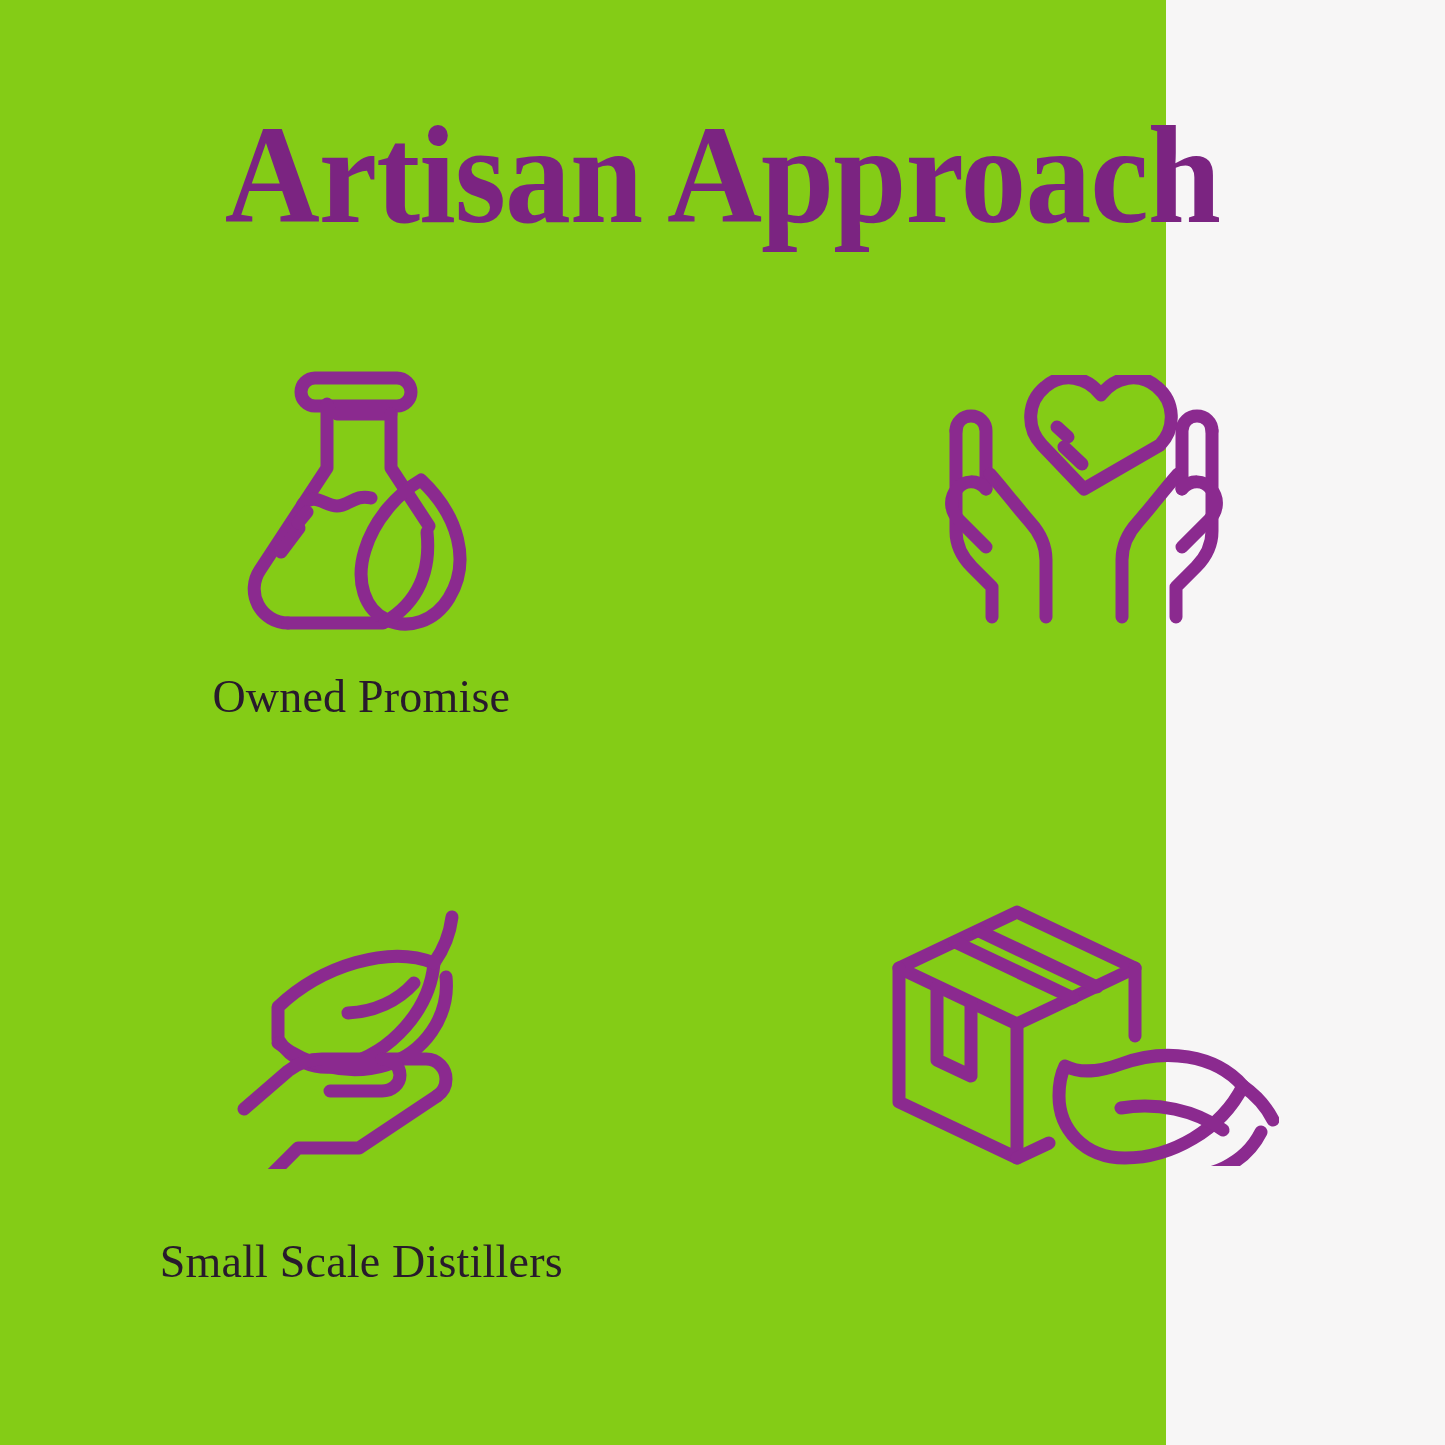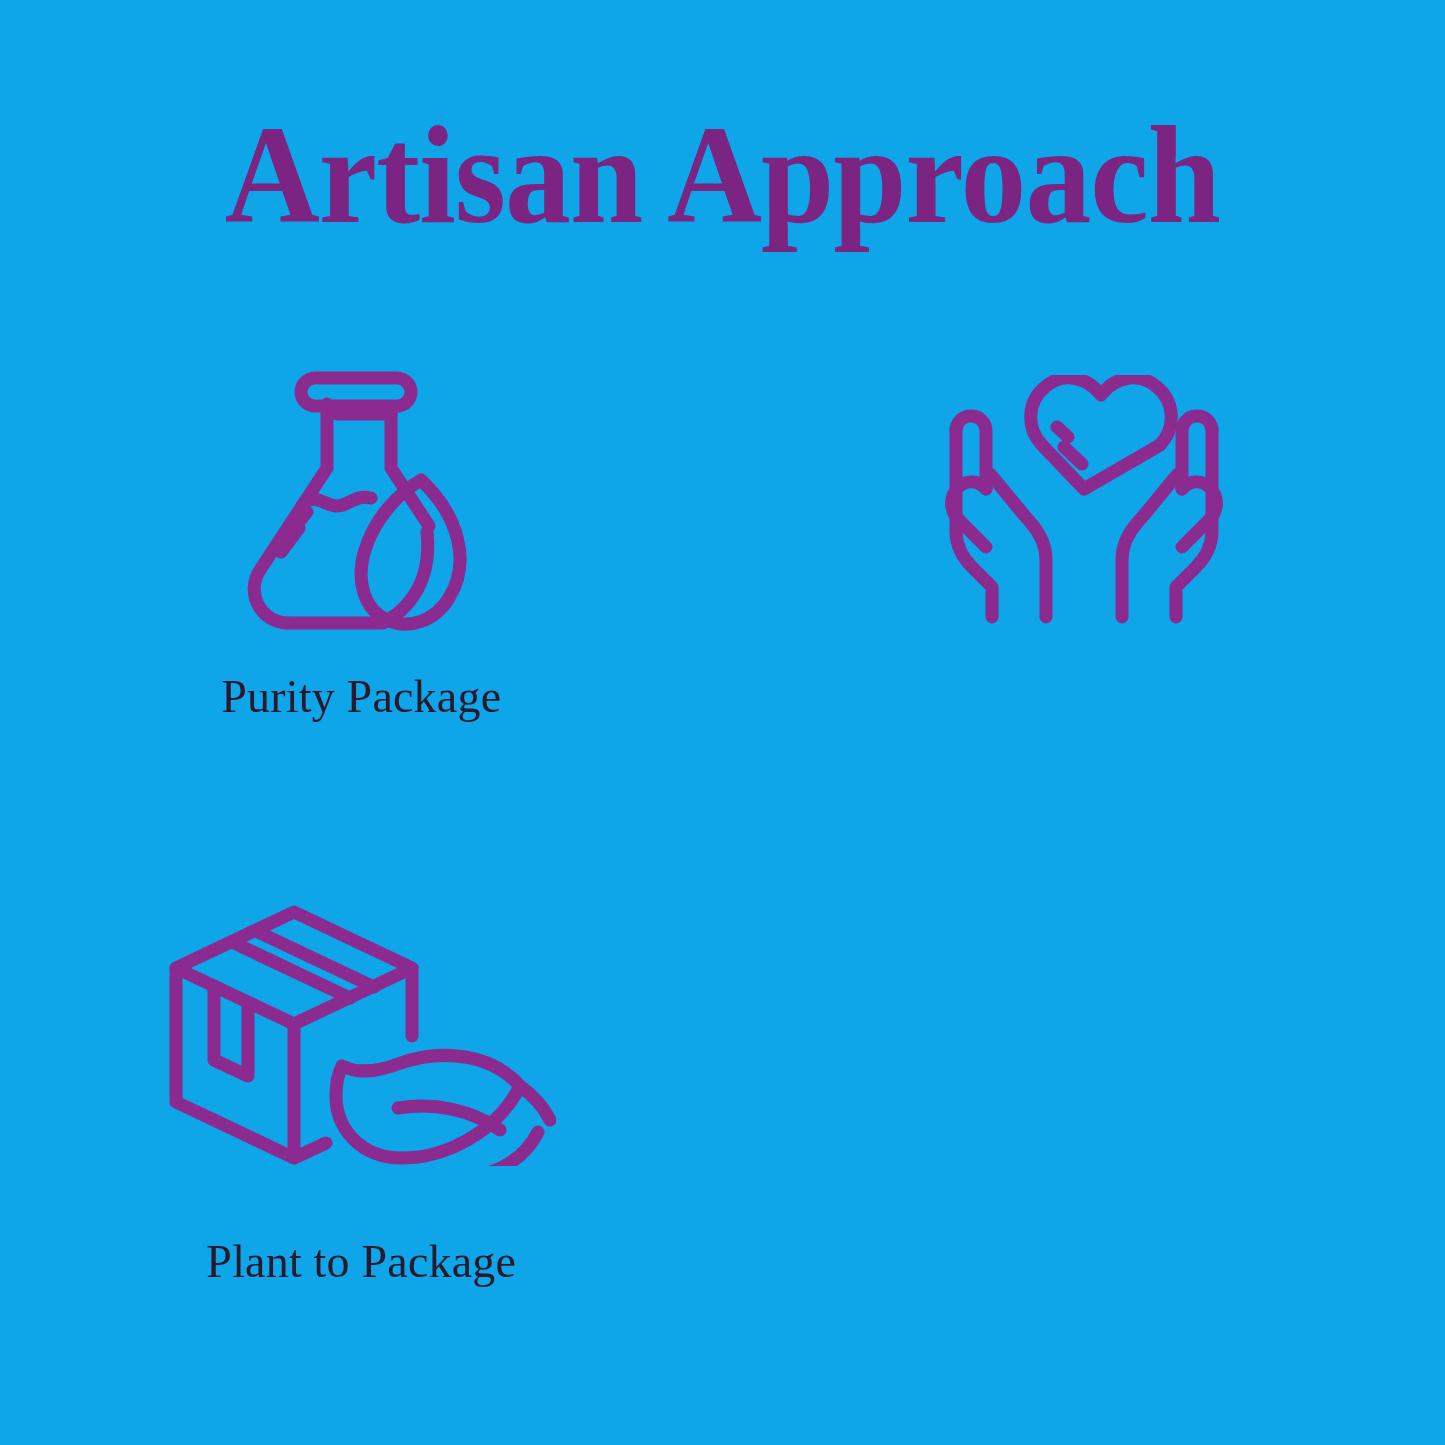--- a/index.html
+++ b/index.html
@@ -8,23 +8,23 @@
   }
   body {
     width: 1445px;
     height: 1445px;
     background: #f7f6f6;
     font-family: "Liberation Serif", "DejaVu Serif", serif;
     overflow: hidden;
   }
   .page {
     position: relative;
-    width: 1445px;
+    width: 1166px;
     height: 1445px;
-    background: #0ea5e9;
+    background: #84cc16;
     box-sizing: border-box;
   }
   
   .title-wrap {
     position: absolute;
     top: 104px;
     left: 0;
     width: 1445px;
     text-align: center;
   }
@@ -119,21 +119,21 @@
           <path d="M50 196 L68 172"></path>
 
           <path d="M67 167 L76 156"></path>
 
           <path d="M190 124 c38 36 50 82 28 118 c-14 23 -40 32 -62 22
                    c-22 -10 -32 -38 -22 -70 c9 -30 32 -56 56 -70 Z"></path>
 
           <path d="M196 176 c4 38 -8 70 -42 90"></path>
         </svg>
       </div>
-      <div class="label">Purity Package</div>
+      <div class="label">Owned Promise</div>
     </div>
 
     <div class="cell cell-2">
       <div class="icon-box">
         <svg width="300" height="262" viewBox="0 0 300 262" fill="none" stroke="#8b2a8f" stroke-width="13" stroke-linecap="round" stroke-linejoin="round">
 
           <path d="M150 118 L108 74 c-16 -17 -15 -43 3 -58 c17 -15 42 -11 56 8
                    c14 -19 39 -23 56 -8 c18 15 19 41 3 58 Z" transform="translate(0,-4)"></path>
 
           <path d="M123 52 L134 62"></path>
@@ -148,20 +148,44 @@
           <path d="M56 99 c14 16 26 32 40 48 c10 11 16 24 16 38 v57"></path>
 
           <path d="M278 56 c0 -9 -7 -15 -15 -15 c-8 0 -15 6 -15 15 v58"></path>
           <path d="M278 56 v100 c0 14 -6 26 -16 36 l-20 20 v30"></path>
           <path d="M248 114 c9 -10 22 -9 29 0 c8 9 7 22 -2 31 l-27 27"></path>
           <path d="M244 99 c-14 16 -26 32 -40 48 c-10 11 -16 24 -16 38 v57"></path>
         </svg>
       </div>
     </div>
 
+    <div class="cell cell-3">
+      <div class="icon-box">
+        <svg width="262" height="260" viewBox="0 0 262 260" fill="none" stroke="#8b2a8f" stroke-width="13" stroke-linecap="round" stroke-linejoin="round">
+
+          <path d="M48 98 c44 -42 112 -62 156 -44 c-4 46 -42 90 -90 102
+                   c-30 8 -54 -6 -66 -26 Z"></path>
+
+          <path d="M204 54 c10 -14 16 -30 18 -46"></path>
+
+          <path d="M216 68 c4 40 -22 76 -60 88 c-38 12 -80 0 -108 -22"></path>
+
+          <path d="M118 104 c26 -1 50 -12 66 -30"></path>
+
+          <path d="M14 200 l44 -38 c10 -8 22 -12 34 -12 h62"></path>
+
+          <path d="M154 150 h42 c12 0 20 10 20 20 c0 7 -3 13 -9 17"></path>
+
+          <path d="M207 187 l-78 52 H68 l-32 32"></path>
+
+          <path d="M100 182 h52 c10 0 18 -7 18 -16 c0 -9 -8 -16 -18 -16"></path>
+        </svg>
+      </div>
+      <div class="label">Small Scale Distillers</div>
+    </div>
 
     <div class="cell cell-4">
       <div class="icon-box">
         <svg width="390" height="270" viewBox="0 0 390 270" fill="none" stroke="#8b2a8f" stroke-width="13" stroke-linecap="round" stroke-linejoin="round">
 
           <path d="M128 16 L246 72 L128 128 L10 72 Z"></path>
 
           <path d="M10 72 V206 L128 262 V128"></path>
 
           <path d="M246 72 V140"></path>
@@ -174,17 +198,16 @@
 
           <path d="M176 170 c16 8 34 6 56 -2 c44 -16 94 -10 122 22
                    c-22 44 -72 72 -118 72 c-42 0 -66 -30 -66 -62 c0 -12 2 -22 6 -30 Z"></path>
 
           <path d="M354 190 c14 10 24 22 30 34"></path>
           <path name="leaf-back" d="M372 236 c-16 32 -52 48 -88 44"></path>
 
           <path d="M232 212 c36 -6 74 2 102 22"></path>
         </svg>
       </div>
-      <div class="label">Plant to Package</div>
     </div>
 
   </div>
 </div>
 
 </body></html>

